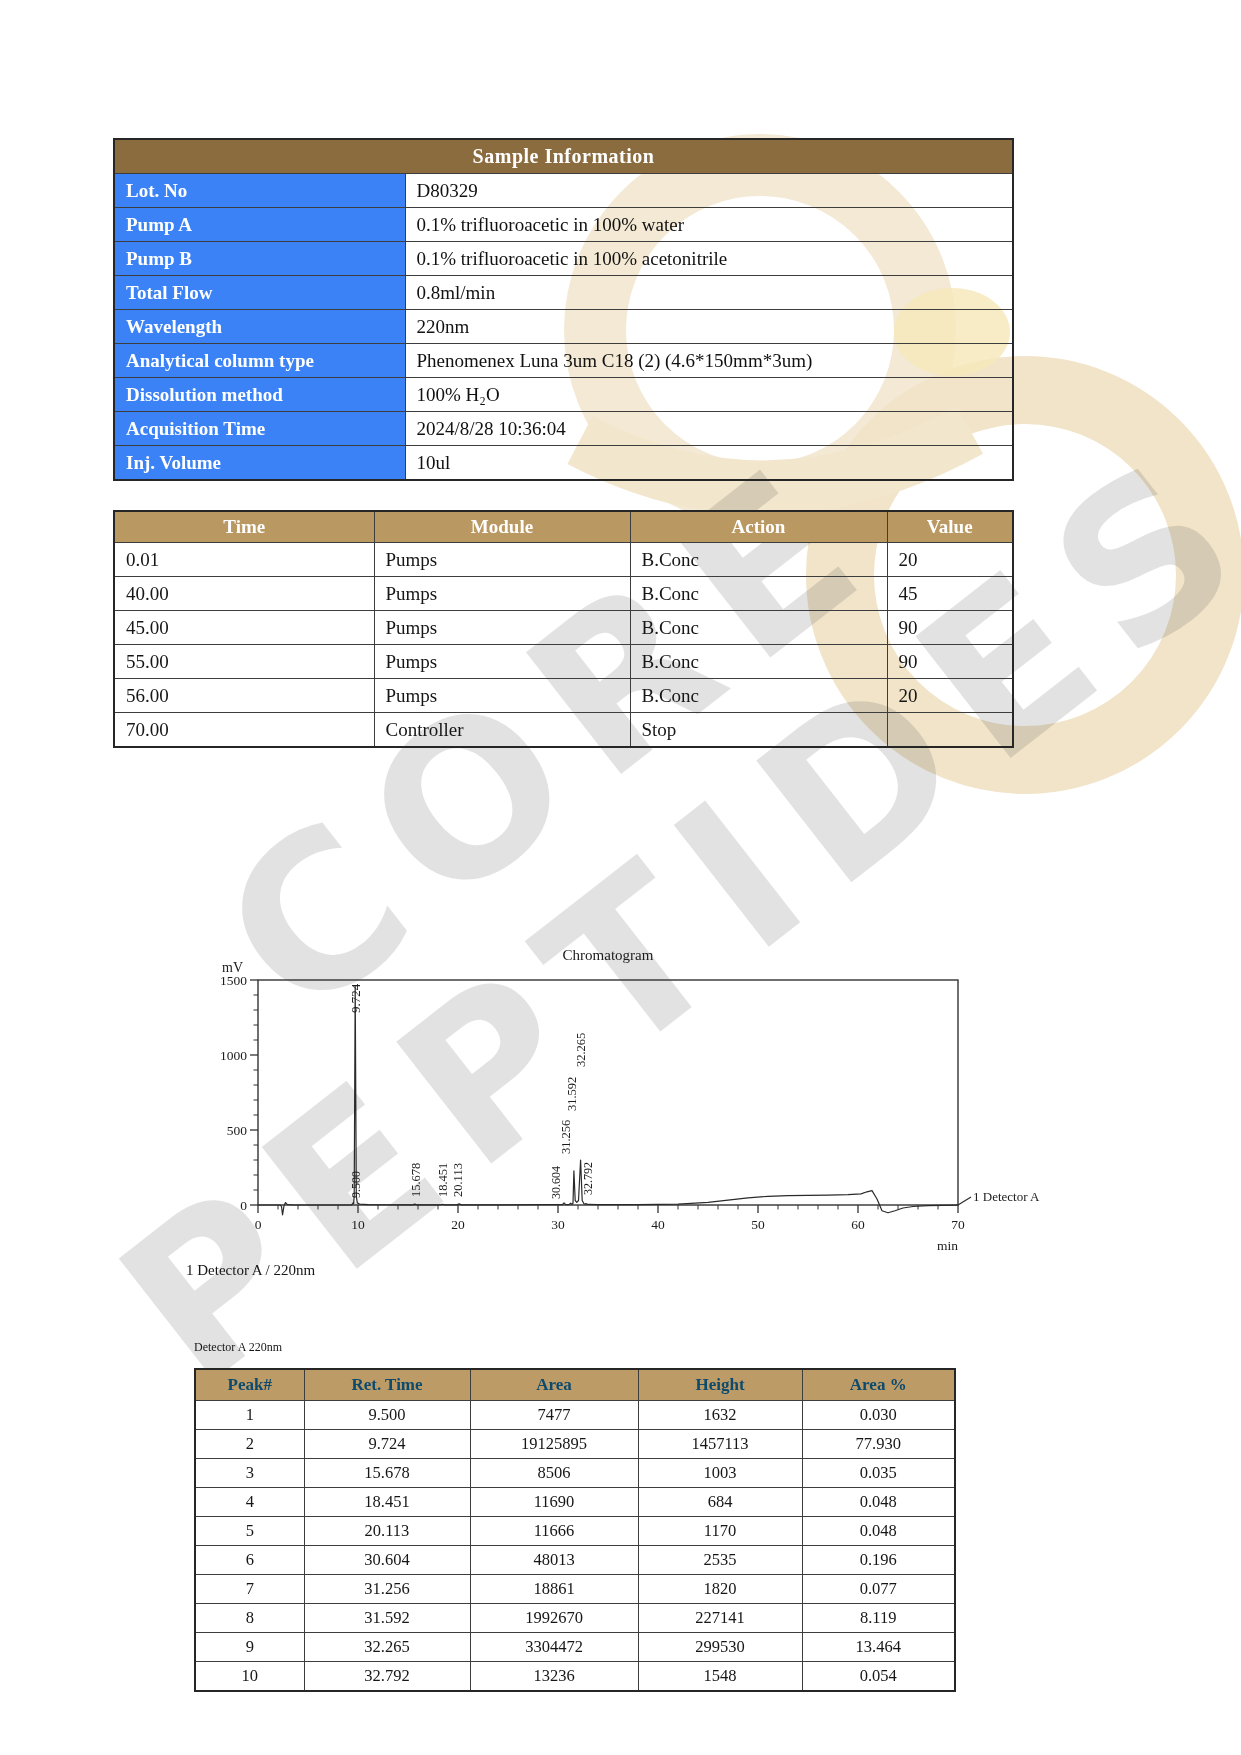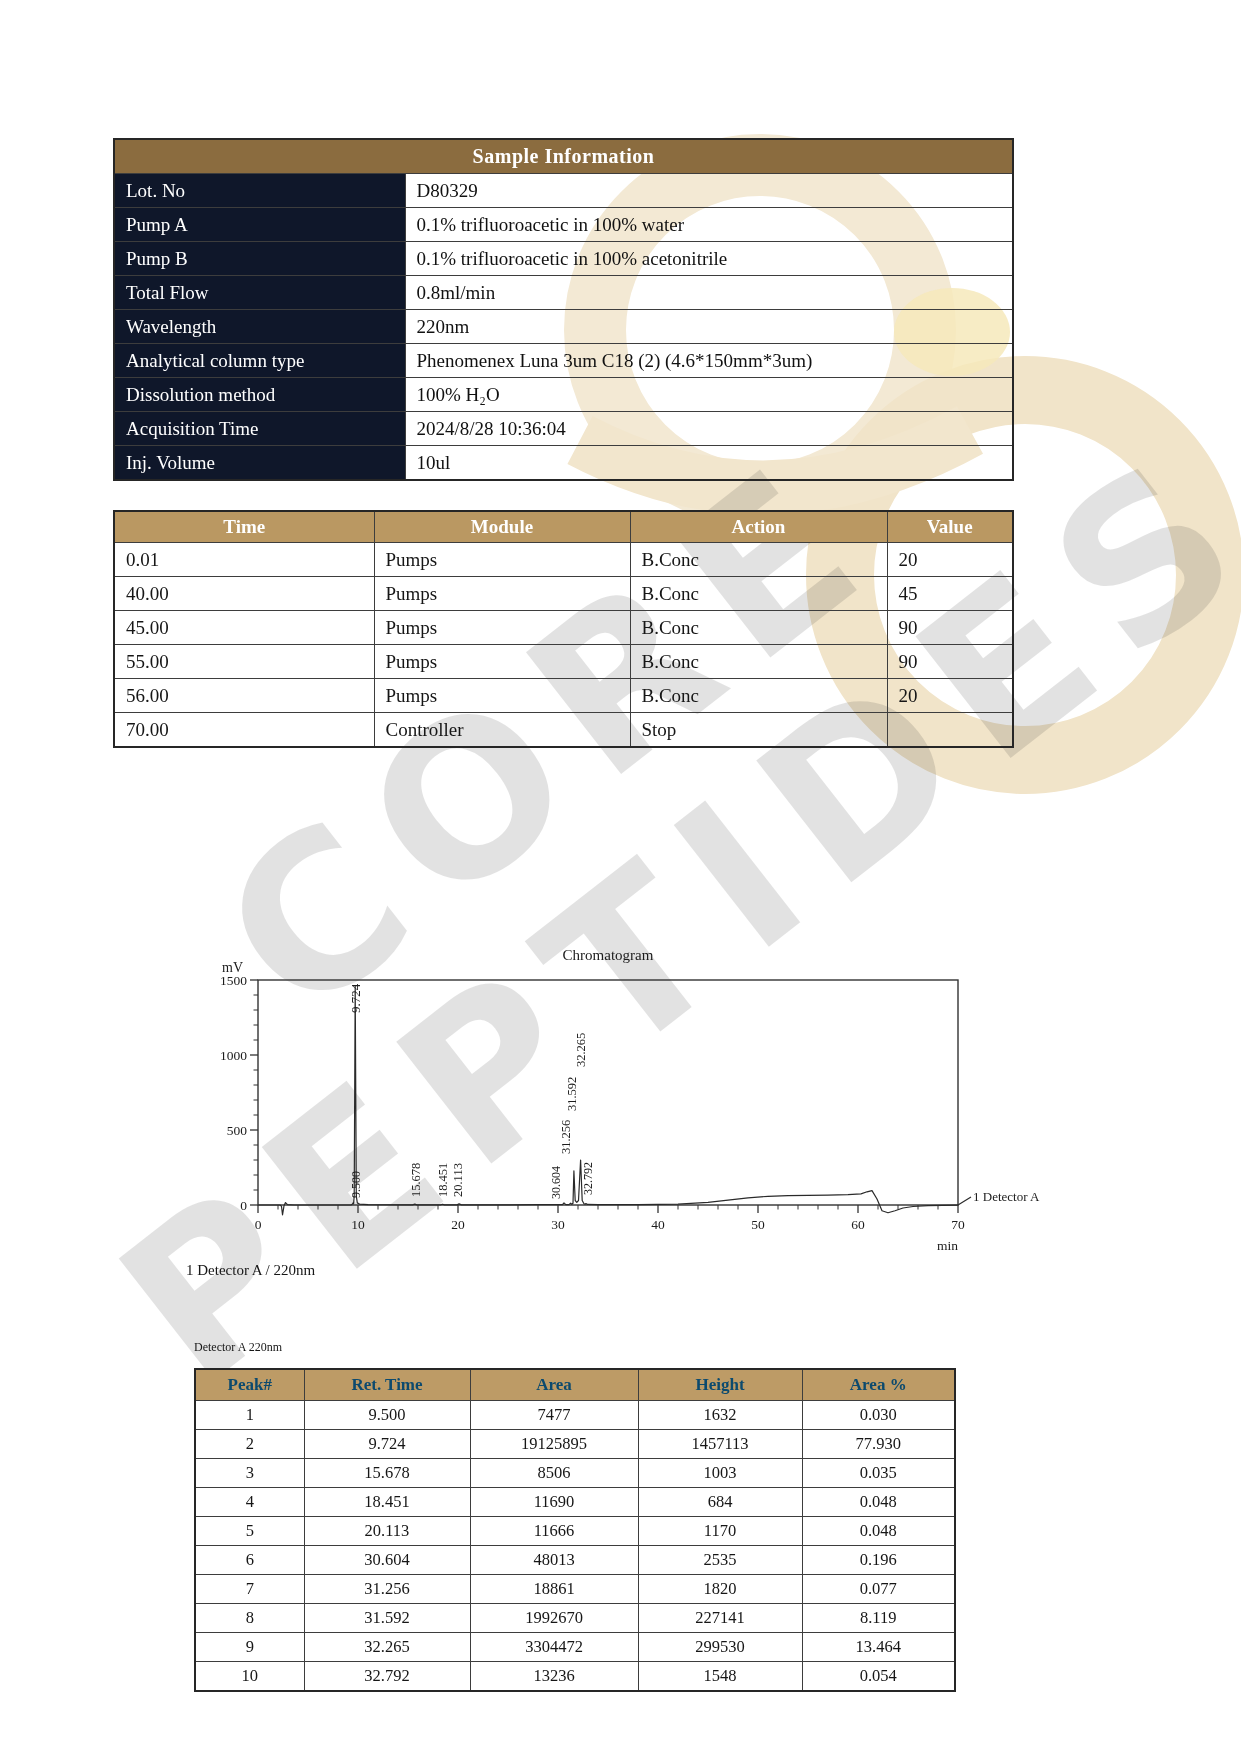--- a/index.html
+++ b/index.html
@@ -31,21 +31,21 @@
   table{border-collapse:collapse;table-layout:fixed;position:absolute;z-index:2;background:transparent;padding-left:28px;}
   td,th{border:1.6px solid #3d3d3d;overflow:hidden;white-space:nowrap;}
   table{border:2.5px solid #262626;}
 
   .sample-table{left:113px;top:138px;width:899px;}
   .sample-table th.title-bar{
     height:31px;background:#8b6c3f;color:#ffffff;
     font-size:20px;font-weight:bold;text-align:center;letter-spacing:.5px;
   }
   .sample-table td{height:33px;font-size:19px;padding:0 11px;}
-  .sample-table td.k{background:#0f172a;color:#ffffff;width:291px;}
+  .sample-table td.k{background:#3b82f6;color:#ffffff;width:291px;font-weight:bold;}
   .sample-table td.v{background:transparent;color:#111;}
 
   .program-table{left:113px;top:510px;width:899px;}
   .program-table th{
     height:30px;background:#ba9862;color:#ffffff;
     font-size:19px;font-weight:600;text-align:center;padding:0 11px;
   }
   .program-table td{height:33px;font-size:19px;padding:0 11px;background:transparent;}
 
   .peak-table{left:194px;top:1368px;width:760px;}

